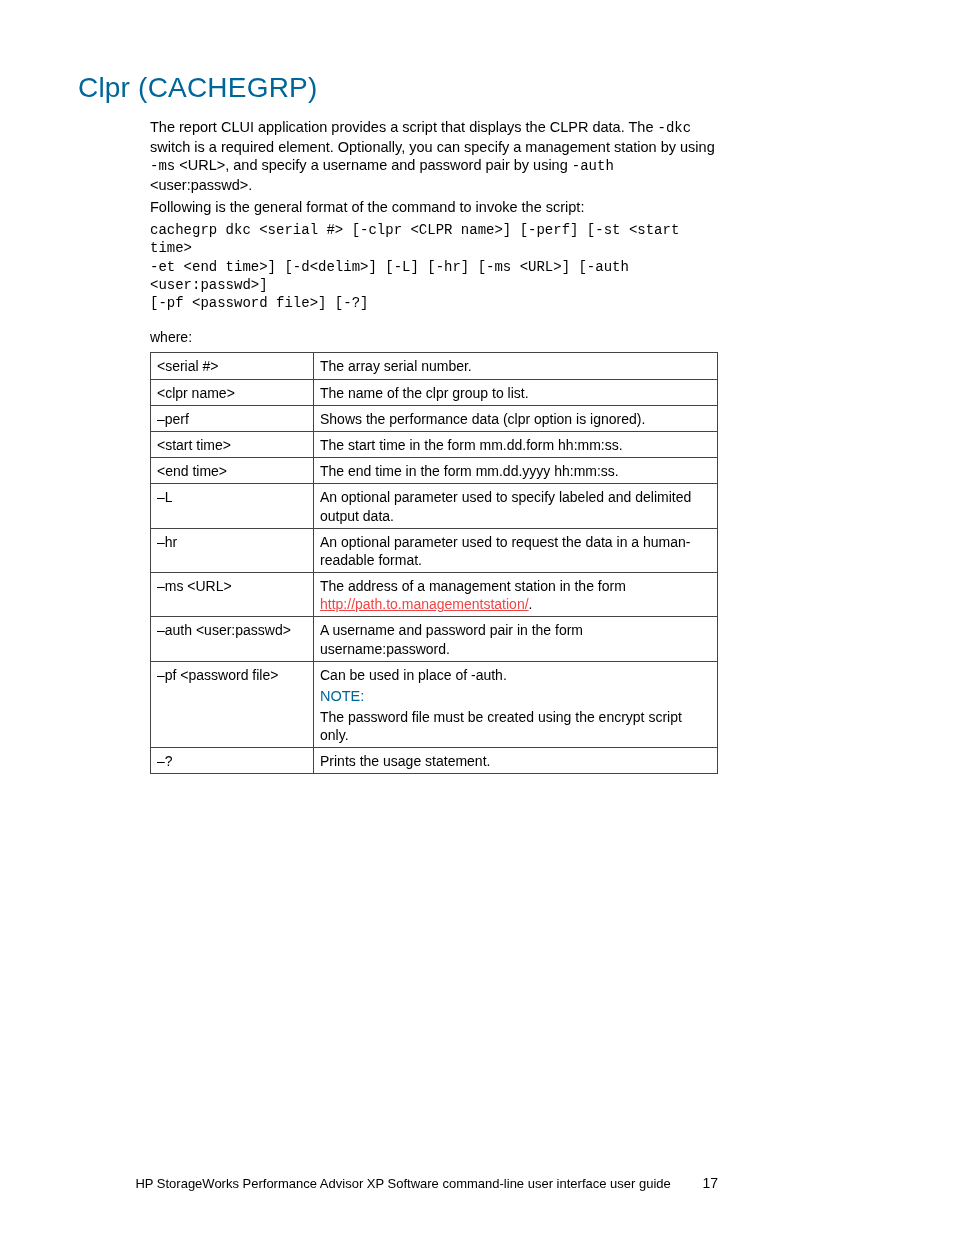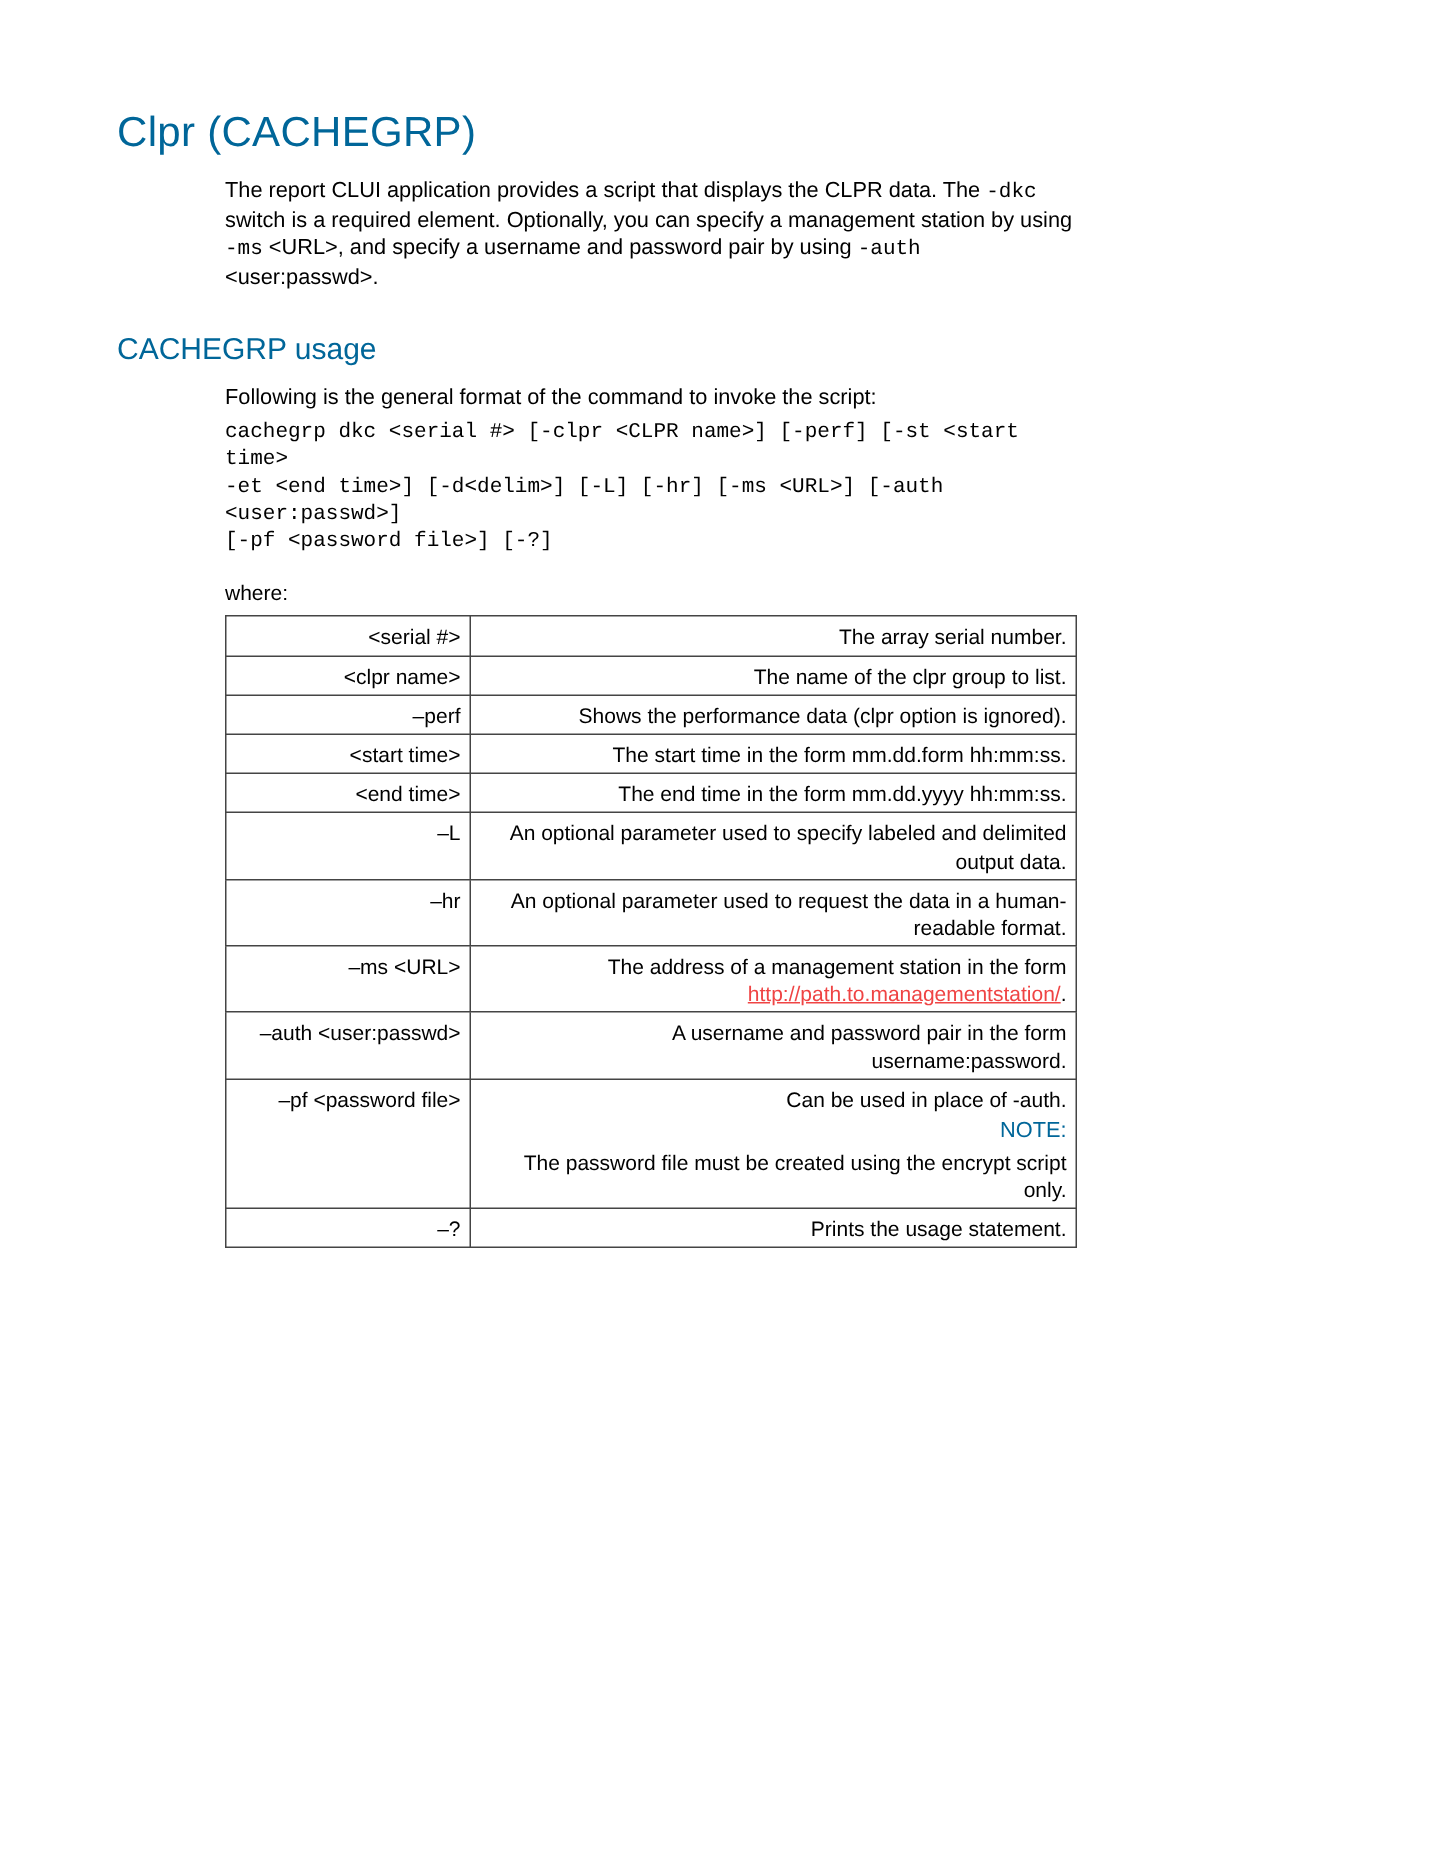--- a/index.html
+++ b/index.html
@@ -51,21 +51,20 @@
     margin: 4px 0 10px 0;
   }
   .where {
     font-size: 14px;
     margin: 16px 0 6px 0;
   }
   table {
     border-collapse: collapse;
     width: 100%;
     font-size: 14px;
-    text-align: right;
   }
   td {
     border: 1px solid #444;
     padding: 4px 6px 3px 6px;
     vertical-align: top;
   }
   td.param {
     width: 150px;
   }
   a.link {
@@ -97,21 +96,20 @@
 <div class="page">
 
   <h1>Clpr (CACHEGRP)</h1>
 
   <div class="indent">
     <p class="body-text">
       <span>The report CLUI application provides a script that displays the CLPR data. The </span><span class="mono">-dkc</span><span> switch is a required element. Optionally, you can specify a management station by using </span><span class="mono">-ms</span><span> &lt;URL&gt;, and specify a username and password pair by using </span><span class="mono">-auth</span><span> &lt;user:passwd&gt;.</span>
     </p>
   </div>
 
-  <h2>CACHEGRP usage</h2>
 
   <div class="indent">
     <p class="body-text">Following is the general format of the command to invoke the script:</p>
     <pre>cachegrp dkc &lt;serial #&gt; [-clpr &lt;CLPR name&gt;] [-perf] [-st &lt;start time&gt;
 -et &lt;end time&gt;] [-d&lt;delim&gt;] [-L] [-hr] [-ms &lt;URL&gt;] [-auth &lt;user:passwd&gt;]
 [-pf &lt;password file&gt;] [-?]</pre>
     <p class="where">where:</p>
 
     <table>
       <tbody>
@@ -162,14 +160,18 @@
         </td>
       </tr>
       <tr>
         <td class="param">–?</td>
         <td>Prints the usage statement.</td>
       </tr>
     </tbody>
       </table>
   </div>
 
+  <div class="footer">
+    <span>HP StorageWorks Performance Advisor XP Software command-line user interface user guide</span>
+    <span class="pnum">17</span>
+  </div>
 
 </div>
 
 </body></html>

